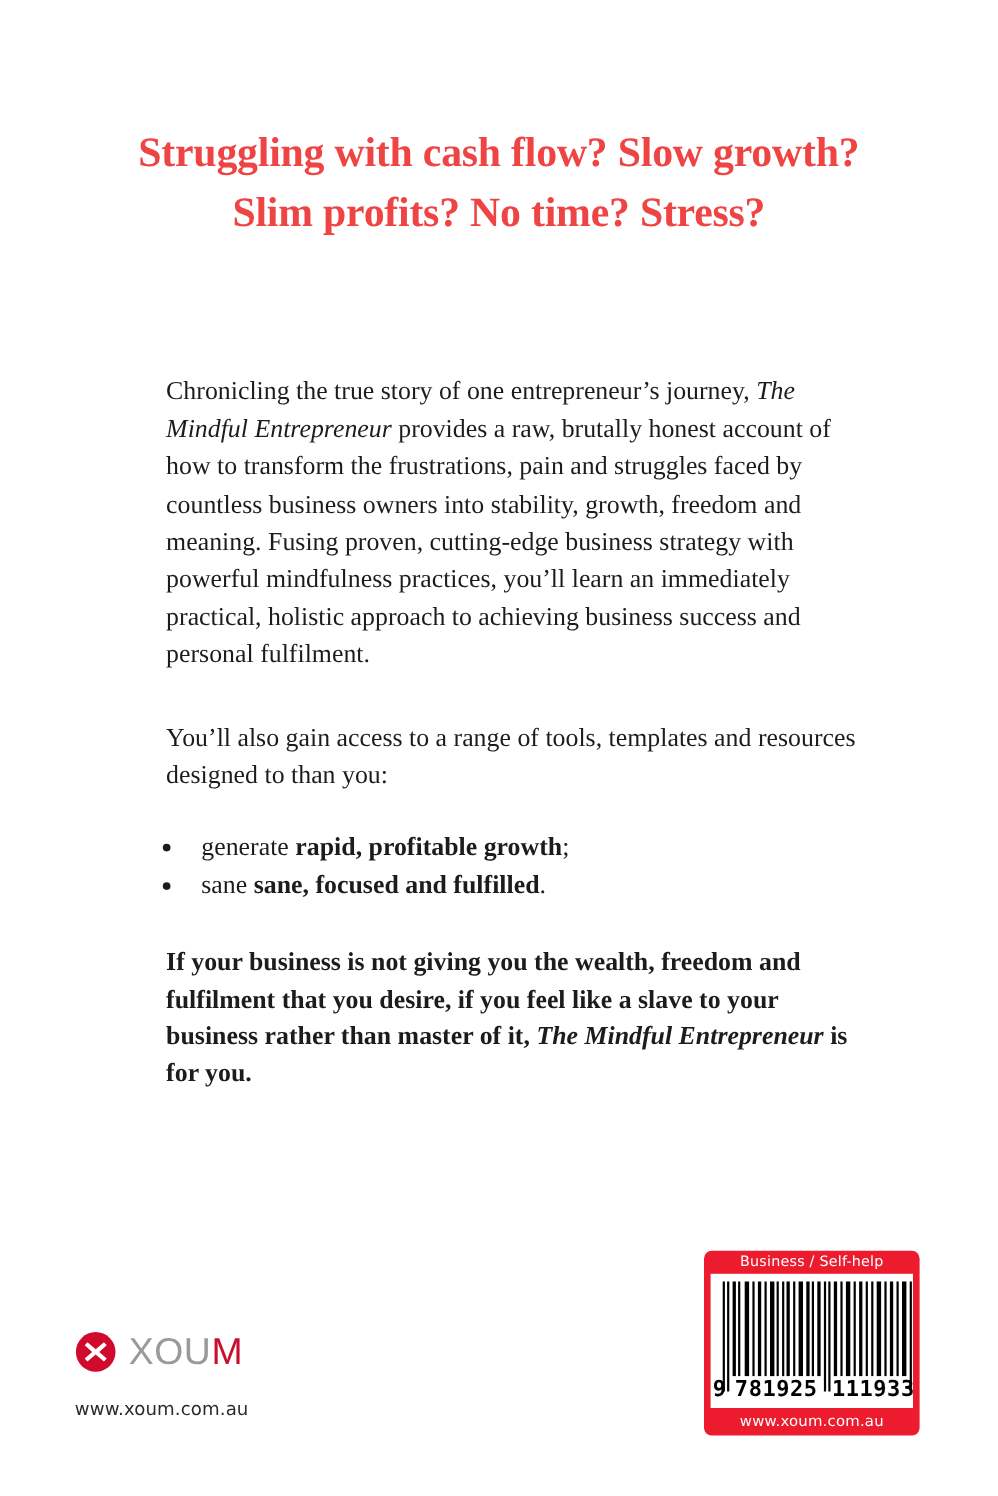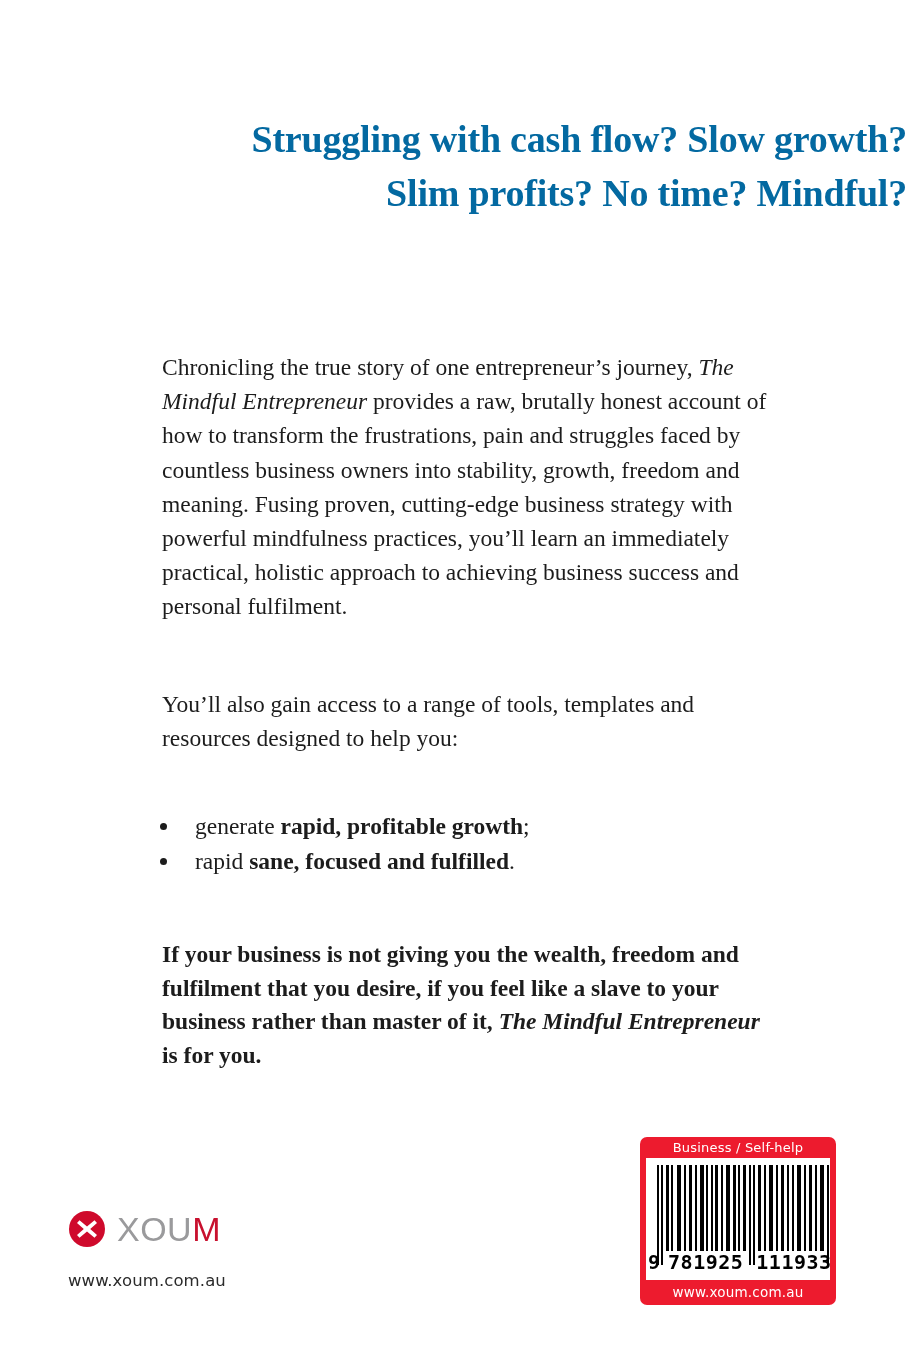--- a/index.html
+++ b/index.html
@@ -23,22 +23,22 @@
     inset: 0;
     background: #ffffff;
   }
 
   
   .headline {
     position: absolute;
     left: 0;
     top: 112px;
     width: 907px;
-    text-align: right;
-    color: #0369a1;
+    text-align: center;
+    color: #ef4444;
     font-family: "Liberation Serif", "DejaVu Serif", serif;
     font-weight: 700;
     font-size: 38px;
     line-height: 54px;
     letter-spacing: -0.2px;
   }
   .headline .hl-line {
     display: block;
     white-space: nowrap;
   }
@@ -47,34 +47,34 @@
   .body-copy {
     position: absolute;
     left: 146px;
     top: 334px;
     width: 644px;
     font-size: 23.5px;
     line-height: 34.2px;
     color: #1c1c1c;
   }
   .body-copy p {
-    margin: 16px;
+    margin: 5px;
   }
   .para-gap {
     height: 31px;
   }
   .bullet-gap {
     height: 26px;
   }
   .it { font-style: italic; }
   .bd { font-weight: 700; }
 
   ul.bullets {
     list-style: none;
-    margin: 12px;
+    margin: 0;
     padding: 0;
   }
   ul.bullets li {
     position: relative;
     padding-left: 37px;
     margin: 0;
     line-height: 35px;
   }
   ul.bullets li .dot {
     position: absolute;
@@ -222,39 +222,39 @@
     letter-spacing: 0.5px;
   }
 </style>
 </head>
 <body>
 
 <div class="page">
 
   <div class="headline">
     <span class="hl-line">Struggling with cash flow? Slow growth?</span>
-    <span class="hl-line">Slim profits? No time? Mindful?</span>
+    <span class="hl-line">Slim profits? No time? Stress?</span>
   </div>
 
   <div class="body-copy">
 
     <p><span>Chronicling the true story of one entrepreneur’s journey, </span><span class="it">The Mindful Entrepreneur</span><span> provides a raw, brutally honest account of how to transform the frustrations, pain and struggles faced by countless business owners into stability, growth, freedom and meaning. Fusing proven, cutting-edge business strategy with powerful mindfulness practices, you’ll learn an immediately practical, holistic approach to achieving business success and personal fulfilment.</span></p>
 
     <div class="para-gap"></div>
 
-    <p>You’ll also gain access to a range of tools, templates and resources designed to help you:</p>
+    <p>You’ll also gain access to a range of tools, templates and resources designed to than you:</p>
 
     <div class="bullet-gap"></div>
 
     <ul class="bullets">
       <li>
         <span class="dot"></span><span>generate </span><span class="bd">rapid, profitable growth</span><span>;</span>
       </li>
       <li>
-        <span class="dot"></span><span>rapid </span><span class="bd">sane, focused and fulfilled</span><span>.</span>
+        <span class="dot"></span><span>sane </span><span class="bd">sane, focused and fulfilled</span><span>.</span>
       </li>
     </ul>
 
     <div class="para-gap"></div>
 
     <p class="closing"><span>If your business is not giving you the wealth, freedom and fulfilment that you desire, if you feel like a slave to your business rather than master of it, </span><span class="it">The Mindful Entrepreneur</span><span> is for you.</span></p>
 
   </div>
 
   <div class="publisher">

